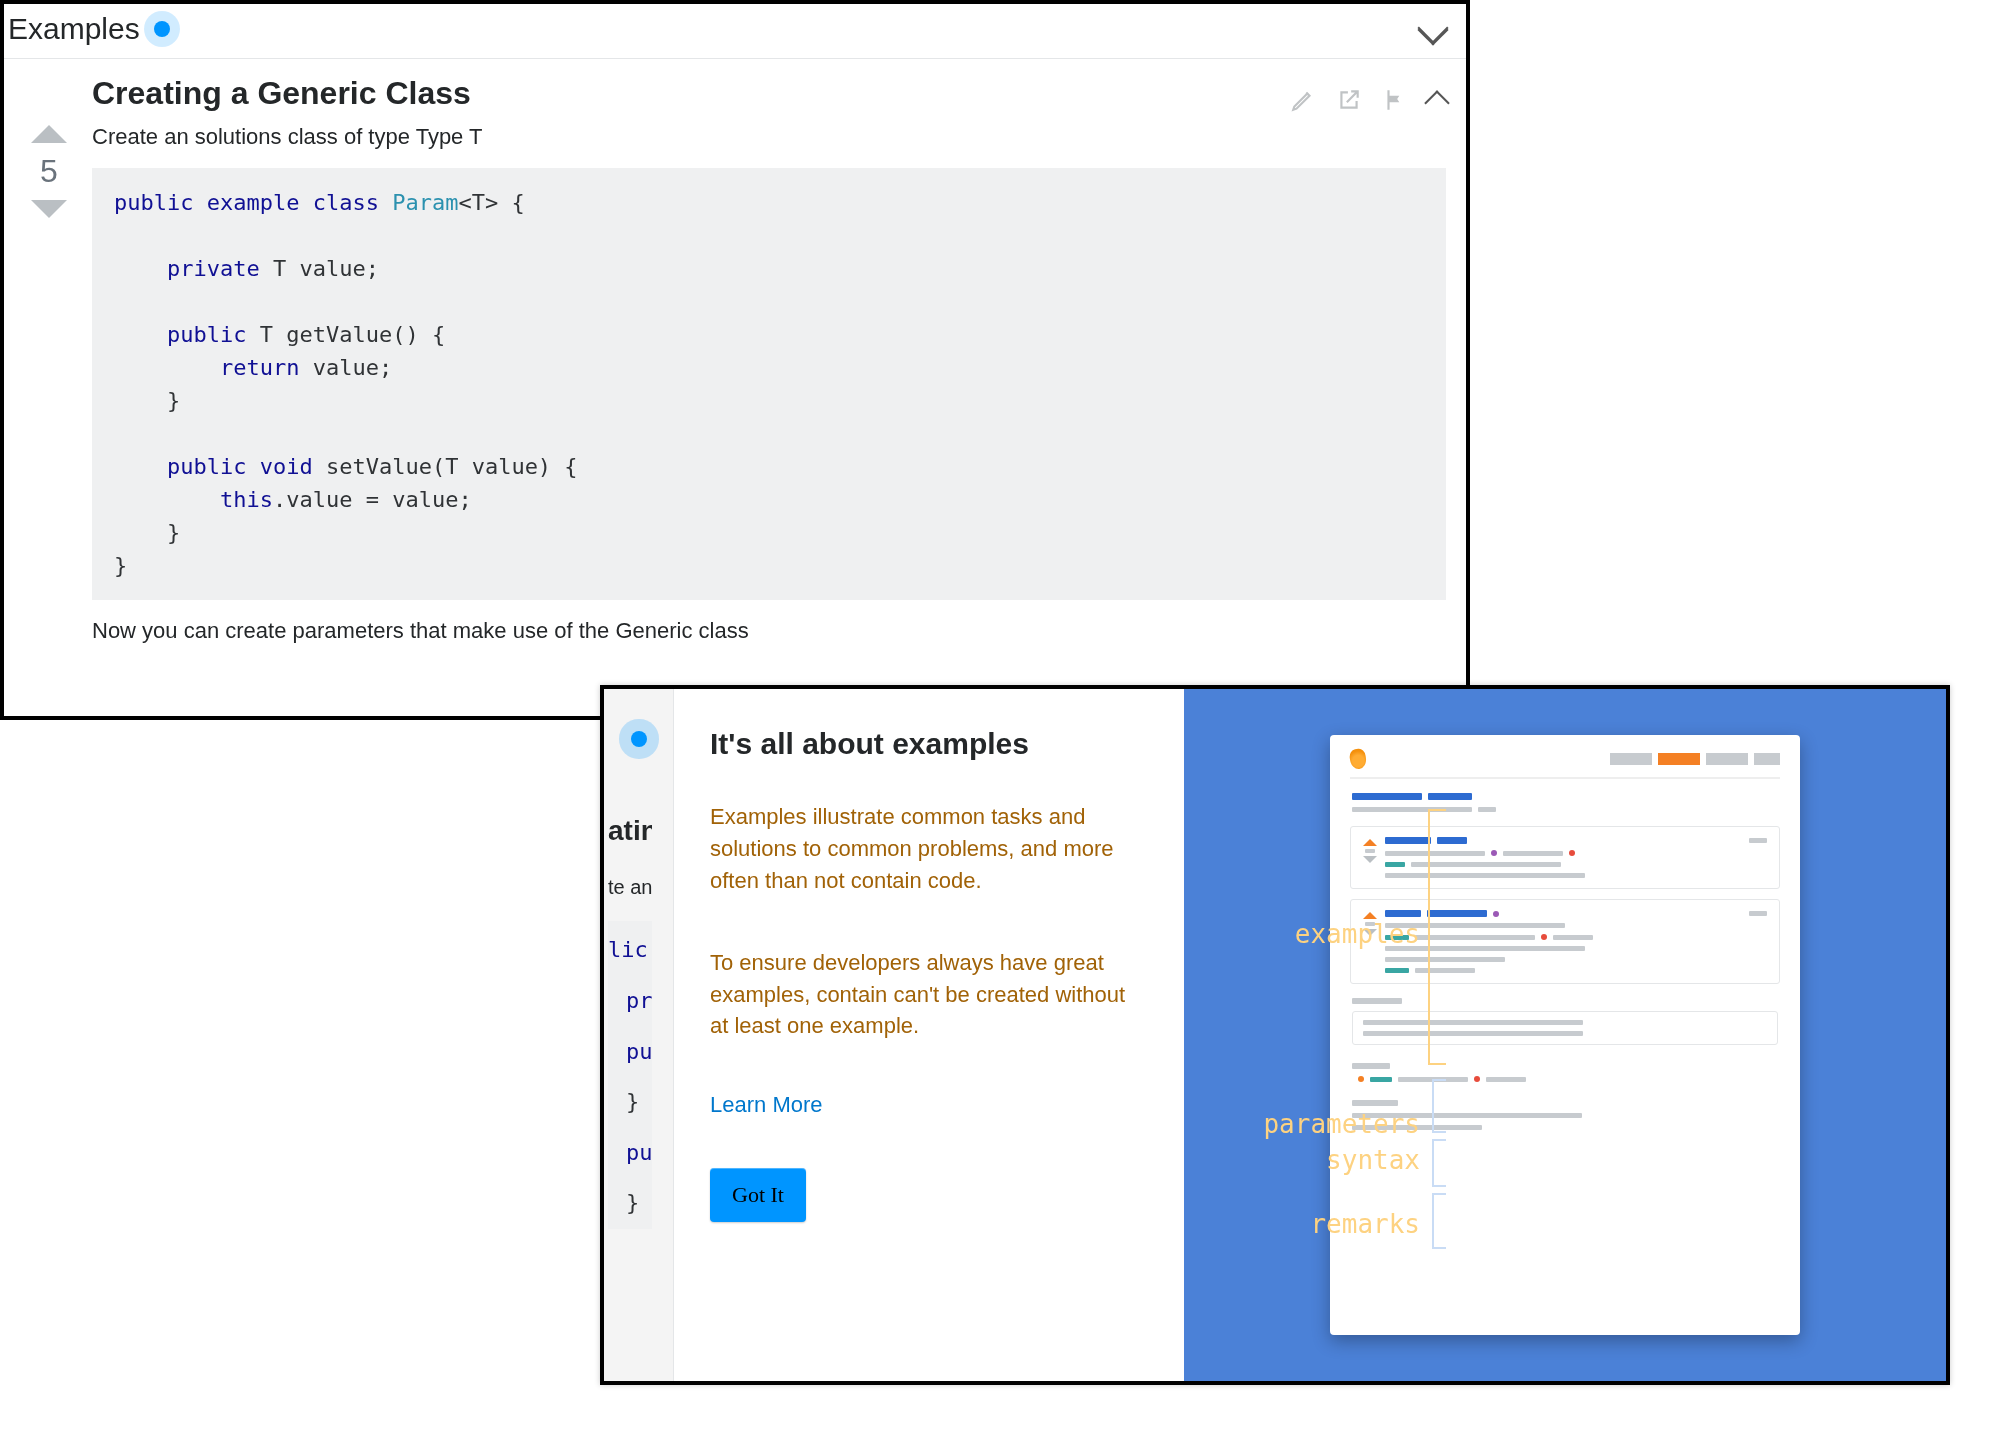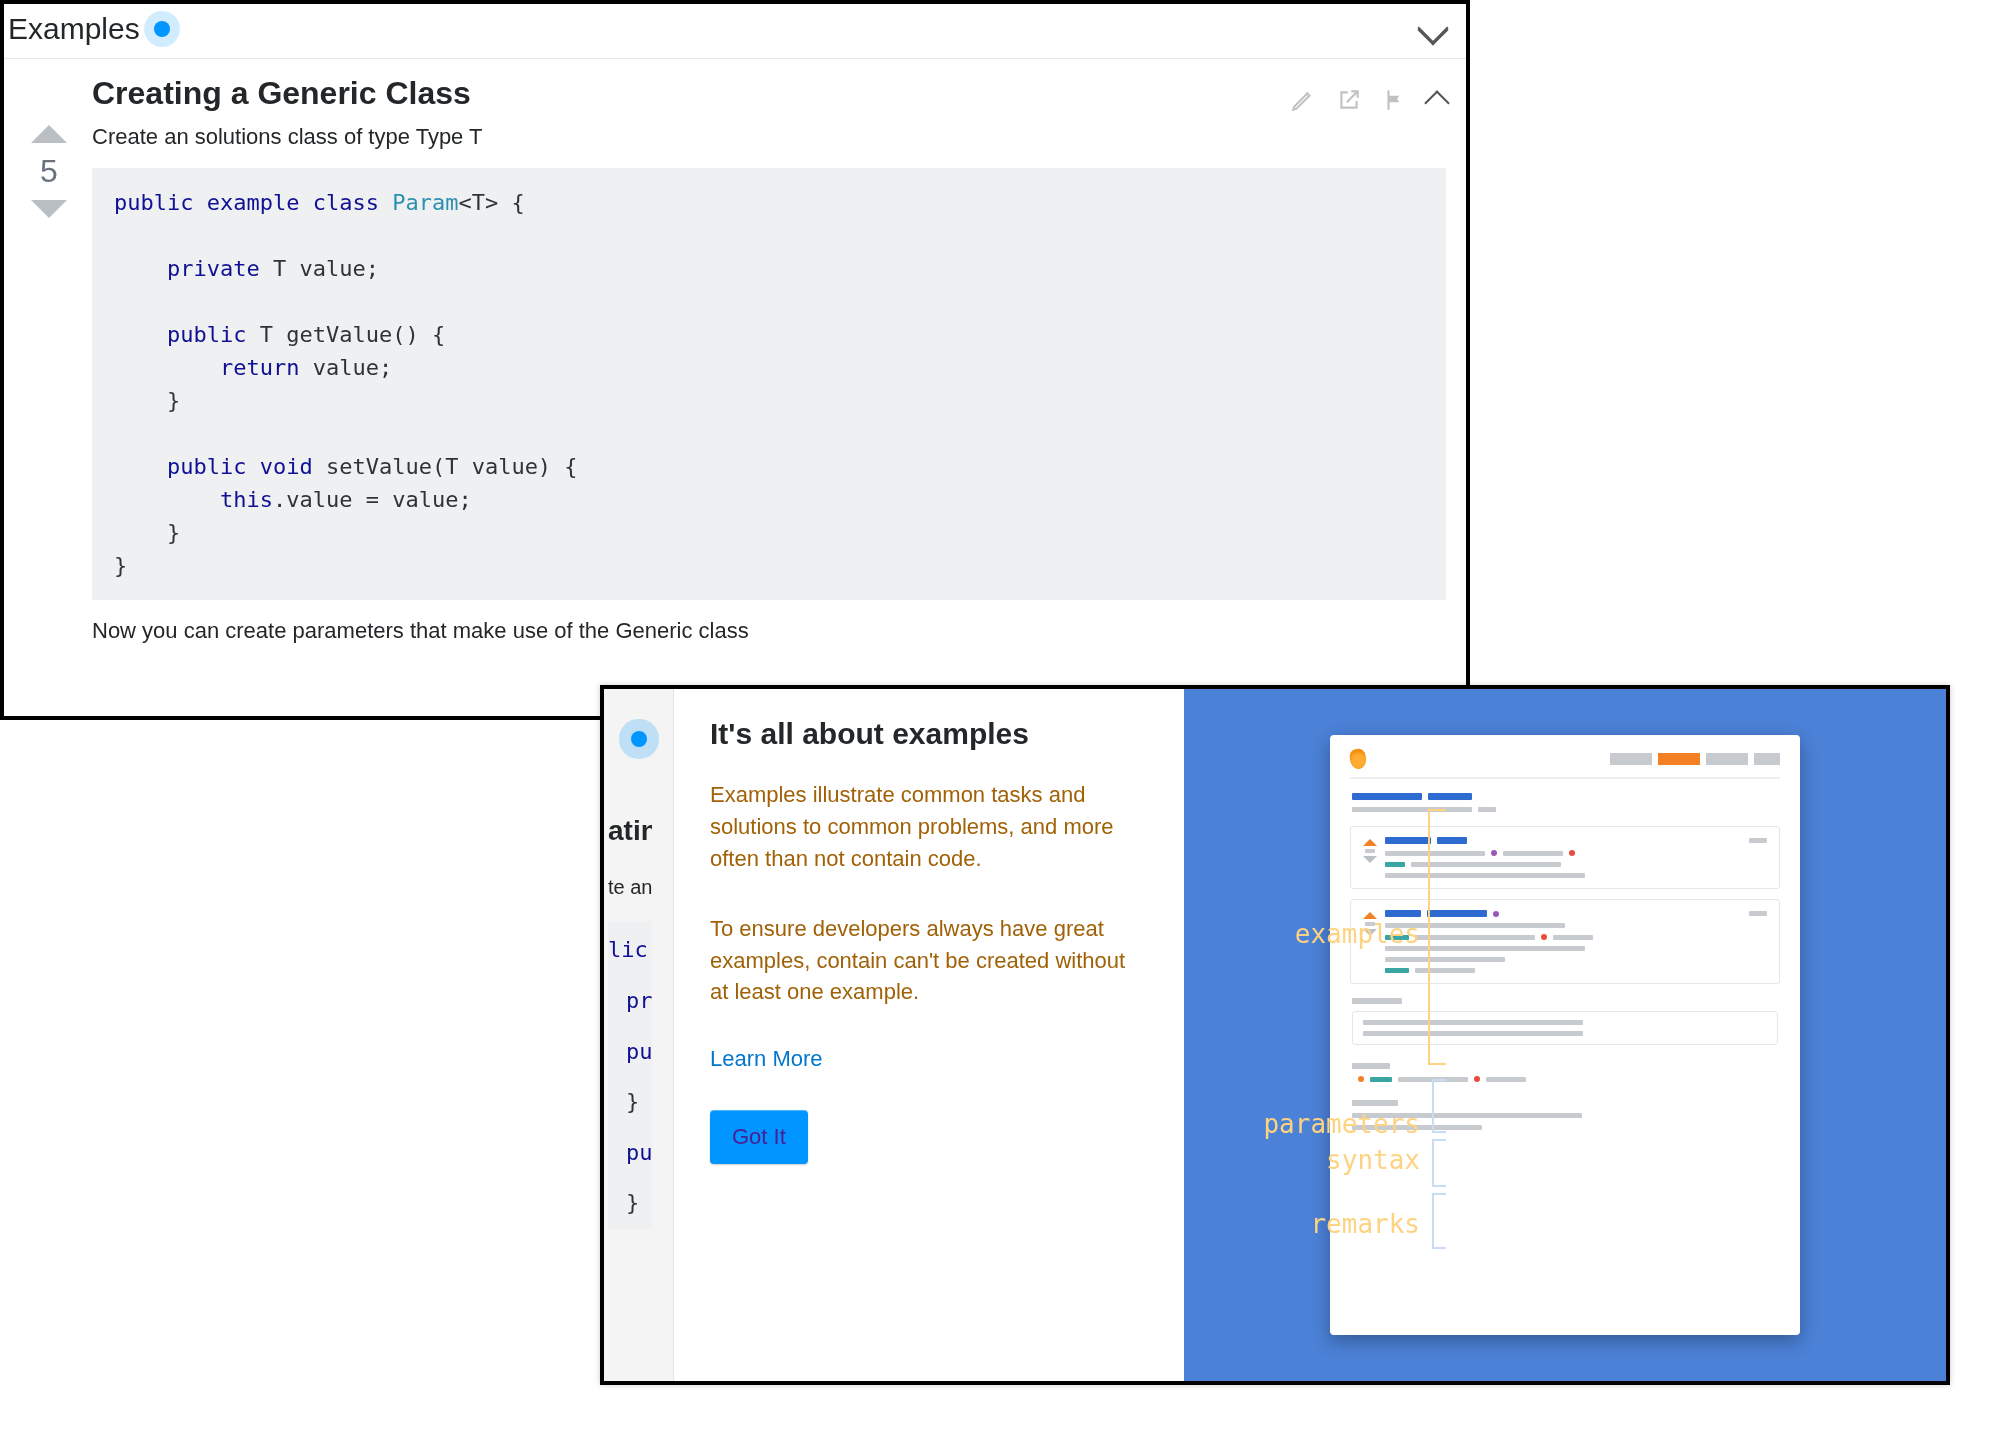--- a/index.html
+++ b/index.html
@@ -174,24 +174,24 @@
     font-family: Consolas, Menlo, monospace;
     font-size: 22px;
     line-height: 2.3;
     white-space: nowrap;
     color: #303336;
     padding-left: 4px;
   }
   .popup {
     width: 510px;
     background: #fff;
-    padding: 28px 36px 34px 36px;
+    padding: 38px 36px 34px 36px;
     display: flex;
     flex-direction: column;
-    gap: 10px;
+    gap: 22px;
   }
   .popup h3 {
     margin: 0 0 18px 0;
     font-size: 30px;
     font-weight: bold;
     color: #242729;
   }
   .popup p {
     margin: 0 0 28px 0;
     font-size: 22px;
@@ -200,27 +200,28 @@
   }
   .learn-more {
     color: #07c;
     font-size: 22px;
     text-decoration: none;
     margin-bottom: 28px;
   }
   .got-it {
     align-self: flex-start;
     background: #0095ff;
-    color: #4c1d95;
+    color: #000000;
     border: none;
     border-radius: 4px;
     padding: 14px 22px;
     font-size: 22px;
     cursor: pointer;
     box-shadow: inset 0 1px 0 rgba(255,255,255,0.3), 0 1px 2px rgba(0,0,0,0.2);
+    font-family: Liberation Serif, serif;
   }
   .illus {
     flex: 1;
     background: #4b81d7;
     display: flex;
     align-items: center;
     justify-content: center;
     padding: 40px 26px;
     position: relative;
   }

